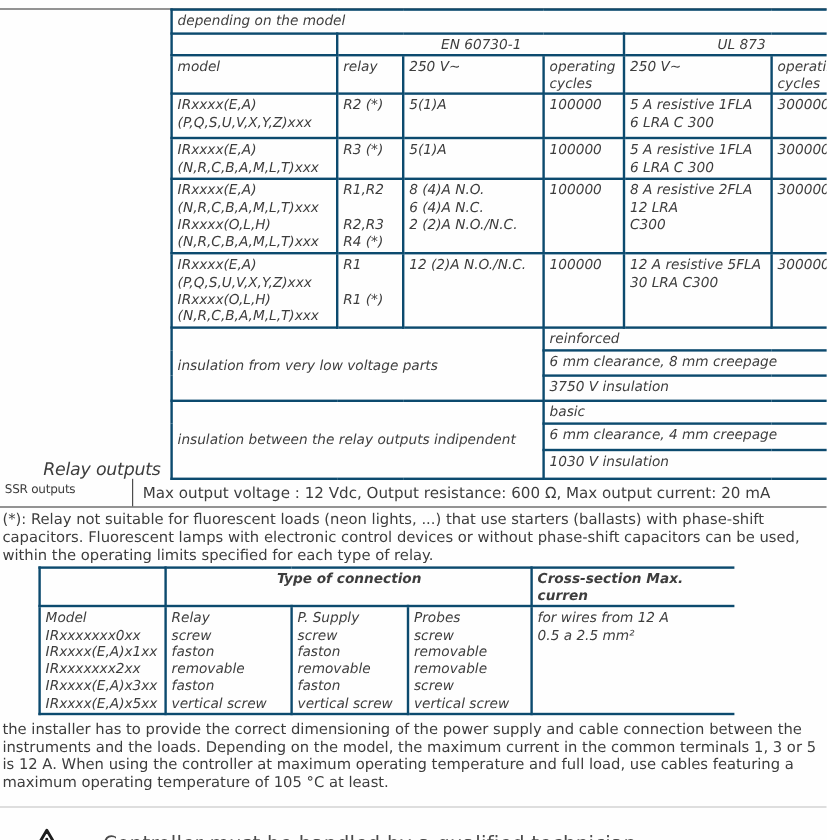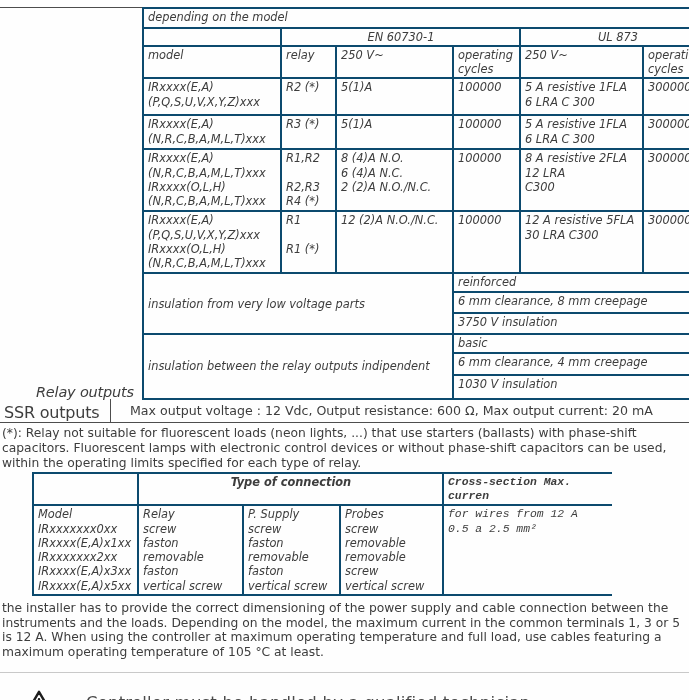--- a/index.html
+++ b/index.html
@@ -17,40 +17,40 @@
   .light-rule { border-top: 1px solid #c9c9c9; margin-top: 9px; }
 
   .row { display: flex; align-items: flex-end; margin-left: 32px; }
   .side-label {
     width: 110px; flex: 0 0 110px;
     font-style: italic;
     font-size: 14.5px;
     padding: 3px 2px 0 4px;
     letter-spacing: -0.2px;
   }
-  .side-label.upright { font-style: normal; font-size: 16px; }
+  .side-label.upright { font-style: normal; font-size: 10px; }
 
   table.tbl {
     border-collapse: collapse;
     table-layout: fixed;
     margin-top: -1.5px;
     font-style: italic;
     font-size: 11.4px;
     line-height: 1.25;
   }
   .tbl td {
     border: 2px solid #0c4a6e;
     vertical-align: top;
     padding: 1px 3px 1px 4px;
     white-space: pre-line;
     overflow: hidden;
   }
   .relay-tbl { width: 572px; }
   .conn-tbl  { width: 579px; }
-  .conn-tbl td.no-right { border-right: none; font-family: Liberation Mono, monospace; }
+  .conn-tbl td.no-right { border-right: none; }
   .ctr { text-align: center; }
   .bold { font-weight: bold; }
   .mid { vertical-align: middle !important; font-style: italic; }
 
   tr.hA td { height: 20px; }
   tr.hB td { height: 17px; }
   tr.hC td { height: 29px; }
   tr.r1 td { height: 37px; }
   tr.r2 td { height: 34px; }
   tr.r3 td { height: 62px; }
@@ -63,21 +63,21 @@
   tr.ins6 td { height: 24px; }
   tr.chead td { height: 20px; }
   tr.cbody td { height: 85px; }
 
   .ssr { display: flex; border-bottom: 1.5px solid #4d4d4d; margin-top: -0.5px; }
   .ssr .side-label { padding-top: 4px; }
   .ssr-content {
     flex: 1;
     border-left: 1px solid #4d4d4d;
     font-size: 12.6px;
-    padding: 4px 2px 4px 19px;
+    padding: 4px 2px 4px 8px;
   }
 
   p.note, p.installer {
     font-size: 12.3px;
     line-height: 1.2;
     padding: 3px 3px 3px 2px;
     width: 689px;
   }
   p.installer { padding-top: 5px; }
 

